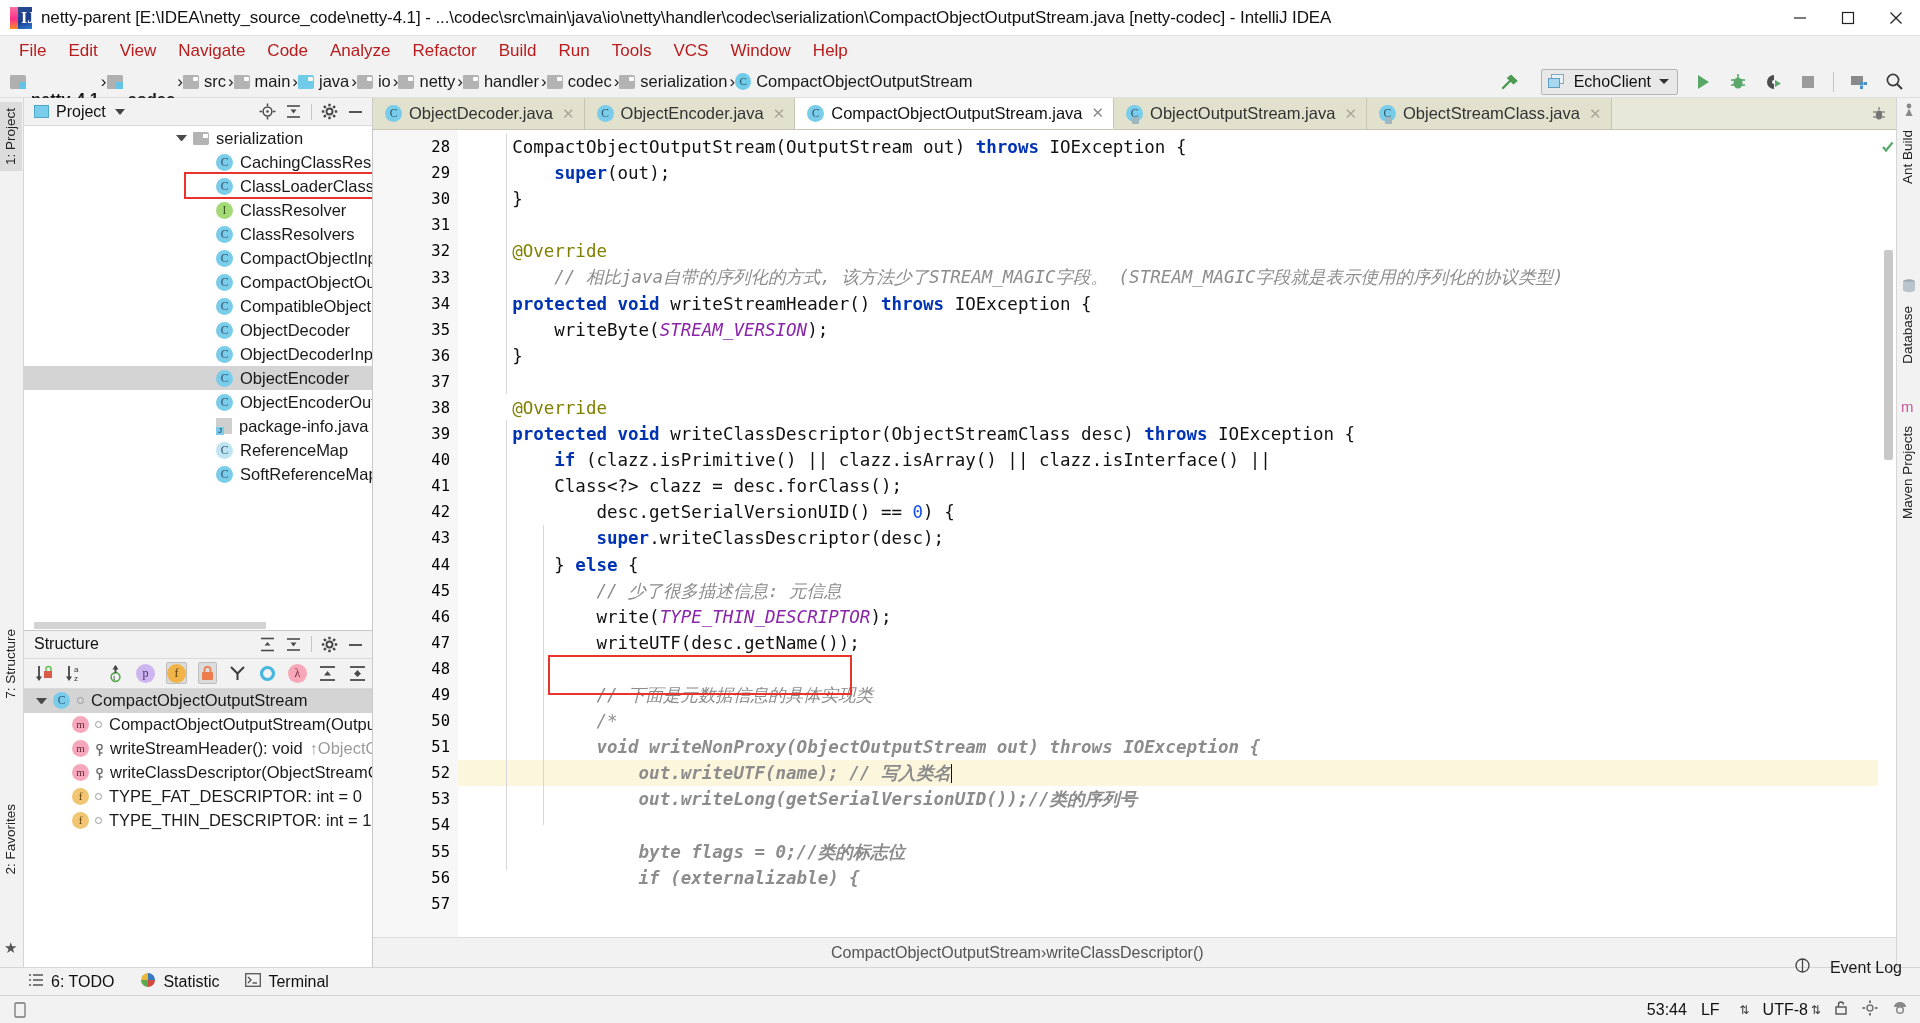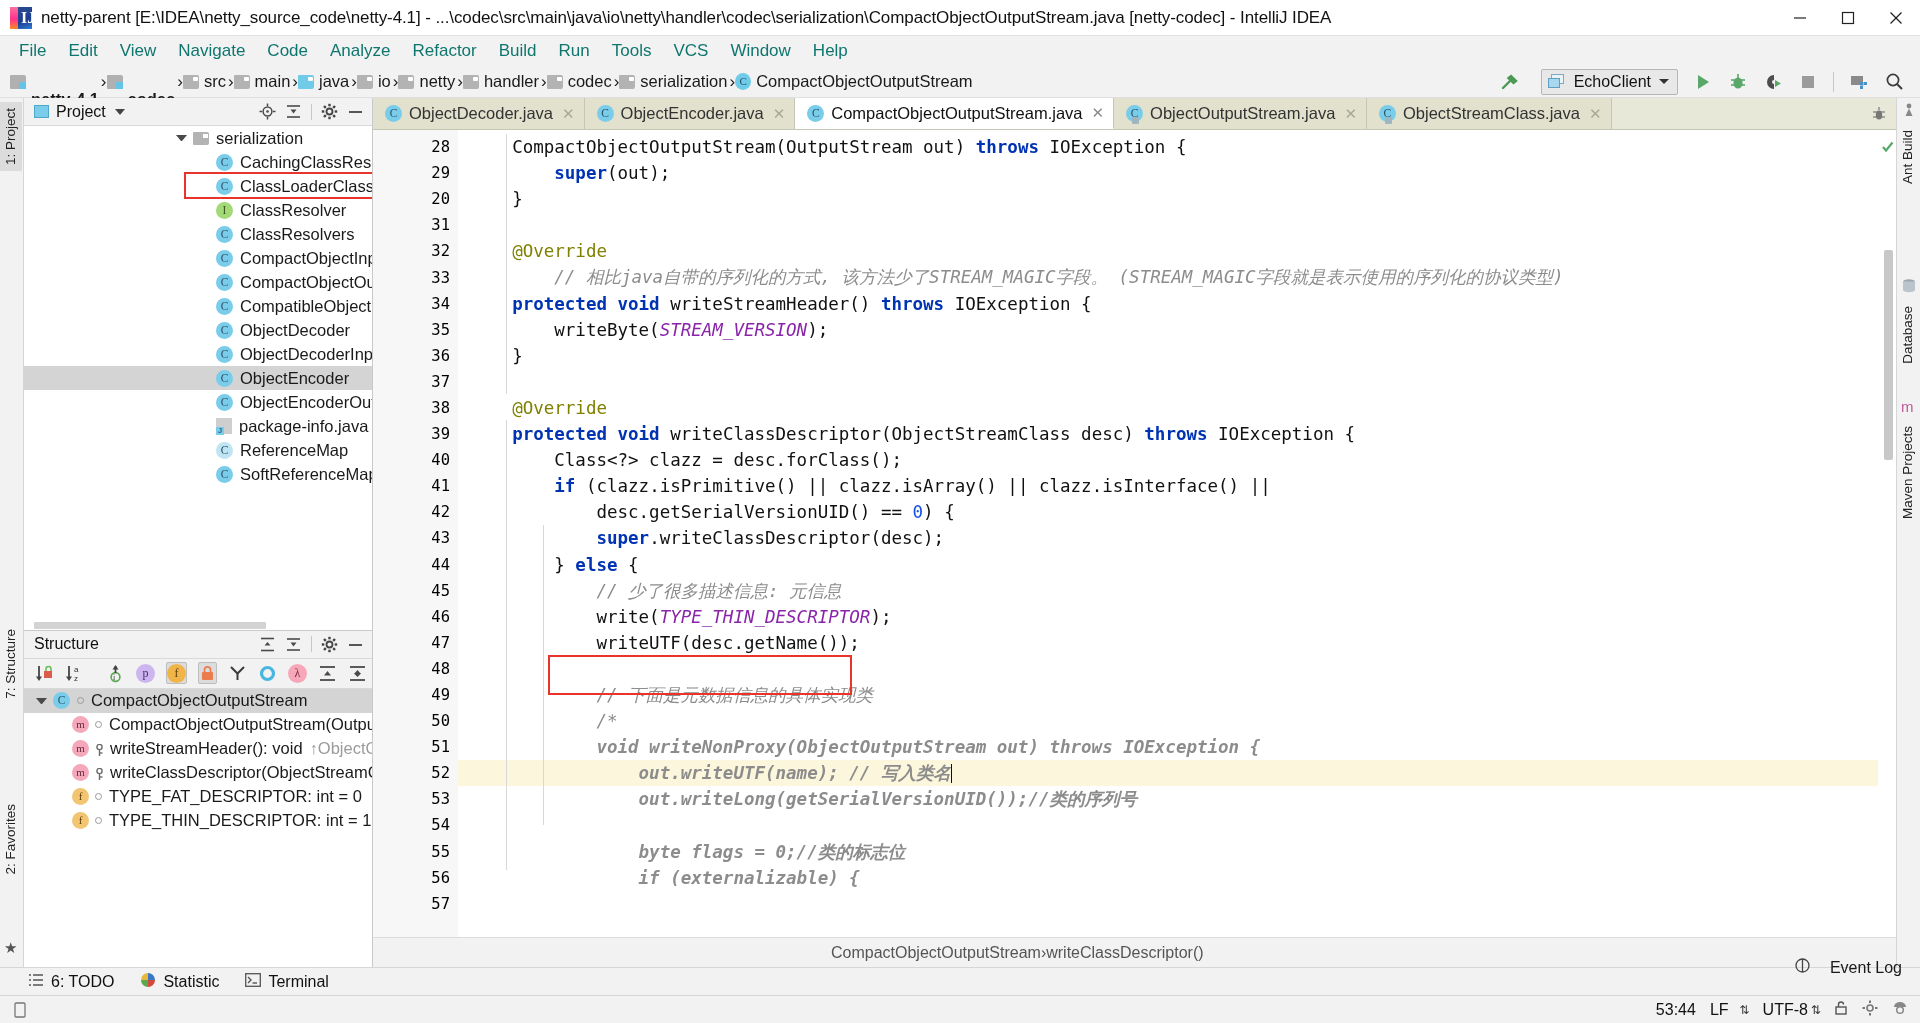--- a/index.html
+++ b/index.html
@@ -24,21 +24,21 @@
   .app-icon .ij-a { position:absolute; left:0; top:0; width:9px; height:22px; background:linear-gradient(180deg,#f8719d 0%,#ff318c 55%,#fb8b24 100%); }
   .app-icon .ij-b { position:absolute; left:8px; top:0; width:14px; height:22px; background:linear-gradient(160deg,#2b4b8f 0%,#1c3d8f 60%,#2d7fd8 100%); }
   .app-icon .ij-letter { position:absolute; left:11px; top:3px; color:#fff; font-size:16px; font-weight:bold; font-family:"Liberation Serif", serif; line-height:16px;}
   .titlebar .title-text { font-size:17px; color:#111; white-space:nowrap; letter-spacing:-0.1px;}
   .titlebar .win-controls { margin-left:auto; display:flex; height:36px; }
   .win-btn { width:48px; height:36px; display:flex; align-items:center; justify-content:center; }
   .win-btn svg { display:block; }
 
   
   .menubar { height:30px; background:#f2f2f2; display:flex; align-items:center; padding-left:8px; flex:0 0 30px;}
-  .menubar .mi { padding:3px 11px; font-size:17px; color:#0f766e; white-space:nowrap;}
+  .menubar .mi { padding:3px 11px; font-size:17px; color:#b91c1c; white-space:nowrap;}
 
   
   .navbar { height:32px; background:#f2f2f2; display:flex; align-items:center; padding-left:10px; flex:0 0 32px; border-bottom:1px solid #dfdfdf;}
   .crumb { display:flex; align-items:center; white-space:nowrap; font-size:16.5px; color:#1a1a1a;}
   .crumb .ctext { padding-right:2px;}
   .crumb.bold .ctext { font-weight:bold;margin-top:35px;}
   .ic { width:16px; height:14px; margin-right:5px; position:relative; display:inline-block; flex:0 0 16px;}
   .ic.mod { background:#b0b0b0; border-radius:1px 2px 2px 1px;}
   .ic.mod:after{ content:""; position:absolute; right:0; bottom:0; width:7px; height:7px; background:#64c4e8;}
   .ic.folder { background:#b3b3b3; border-radius:1px 2px 2px 1px;}
@@ -680,21 +680,21 @@
               <span>28</span>
               <span class="fold"><svg width="11" height="11" viewBox="0 0 11 11">
                   <path d="M1 1 H10 V7 L5.5 10.5 L1 7 Z" fill="none" stroke="#bcbcbc" stroke-width="1.2"></path>
                   <line x1="3" y1="4" x2="8" y2="4" stroke="#bcbcbc" stroke-width="1.2"></line>
                 </svg></span>
             </div>
             <div class="gline">
               <span>29</span>
             </div>
             <div class="gline">
-              <span>20</span>
+              <span>30</span>
               <span class="fold"><svg width="11" height="11" viewBox="0 0 11 11">
                   <path d="M1 10 H10 V4 L5.5 0.5 L1 4 Z" fill="none" stroke="#bcbcbc" stroke-width="1.2"></path>
                 </svg></span>
             </div>
             <div class="gline">
               <span>31</span>
             </div>
             <div class="gline">
               <span>32</span>
             </div>
@@ -812,22 +812,22 @@
             <div class="cl"><span>    }</span></div>
             <div class="cl"><span></span></div>
             <div class="cl"><span style="color: rgb(128, 128, 0);">    @Override</span></div>
             <div class="cl"><span class="cmt">        // 相比java自带的序列化的方式, 该方法少了STREAM_MAGIC字段。 (STREAM_MAGIC字段就是表示使用的序列化的协议类型)</span></div>
             <div class="cl"><span>    </span><span class="kw">protected void</span><span> writeStreamHeader() </span><span class="kw">throws</span><span> IOException {</span></div>
             <div class="cl"><span>        writeByte(</span><span class="const">STREAM_VERSION</span><span>);</span></div>
             <div class="cl"><span>    }</span></div>
             <div class="cl"><span></span></div>
             <div class="cl"><span style="color: rgb(128, 128, 0);">    @Override</span></div>
             <div class="cl"><span>    </span><span class="kw">protected void</span><span> writeClassDescriptor(ObjectStreamClass desc) </span><span class="kw">throws</span><span> IOException {</span></div>
+            <div class="cl"><span>        </span><span class="kw">if</span><span> (clazz.isPrimitive() || clazz.isArray() || clazz.isInterface() ||</span></div>
             <div class="cl"><span>        Class&lt;?&gt; clazz = desc.forClass();</span></div>
-            <div class="cl"><span>        </span><span class="kw">if</span><span> (clazz.isPrimitive() || clazz.isArray() || clazz.isInterface() ||</span></div>
             <div class="cl"><span>            desc.getSerialVersionUID() == </span><span class="num">0</span><span>) {</span></div>
             <div class="cl"><span>            </span><span class="kw">super</span><span>.writeClassDescriptor(desc);</span></div>
             <div class="cl"><span>        } </span><span class="kw">else</span><span> {</span></div>
             <div class="cl"><span class="cmt">            // 少了很多描述信息: 元信息</span></div>
             <div class="cl"><span>            write(</span><span class="const">TYPE_THIN_DESCRIPTOR</span><span>);</span></div>
             <div class="cl"><span>            writeUTF(desc.getName());</span></div>
             <div class="cl"><span></span></div>
             <div class="cl"><span class="cmt">            // 下面是元数据信息的具体实现类</span></div>
             <div class="cl"><span class="cmt">            /*</span></div>
             <div class="cl"><span class="cmt-b">            void writeNonProxy(ObjectOutputStream out) throws IOException {</span></div>
@@ -910,21 +910,21 @@
     </div>
 
   <div class="statusbar">
     <div style="width:30px;height:18px;">
       <svg width="16" height="18" viewBox="0 0 16 18">
           <rect x="3" y="2" width="10" height="14" fill="none" stroke="#777" stroke-width="1.3" rx="1"></rect>
         </svg>
     </div>
     <div class="right">
       <span>53:44</span>
-      <span style="display:flex;align-items:center;gap:11px;">
+      <span style="display:flex;align-items:center;gap:20px;">
         <span>LF</span>
         <span class="ud">⇅</span>
       </span>
       <span style="display:flex;align-items:center;gap:3px;">
         <span>UTF-8</span>
         <span class="ud">⇅</span>
       </span>
       <span>
         <svg width="14" height="16" viewBox="0 0 14 16">
             <rect x="2" y="7" width="10" height="7" fill="none" stroke="#555" stroke-width="1.4"></rect>

